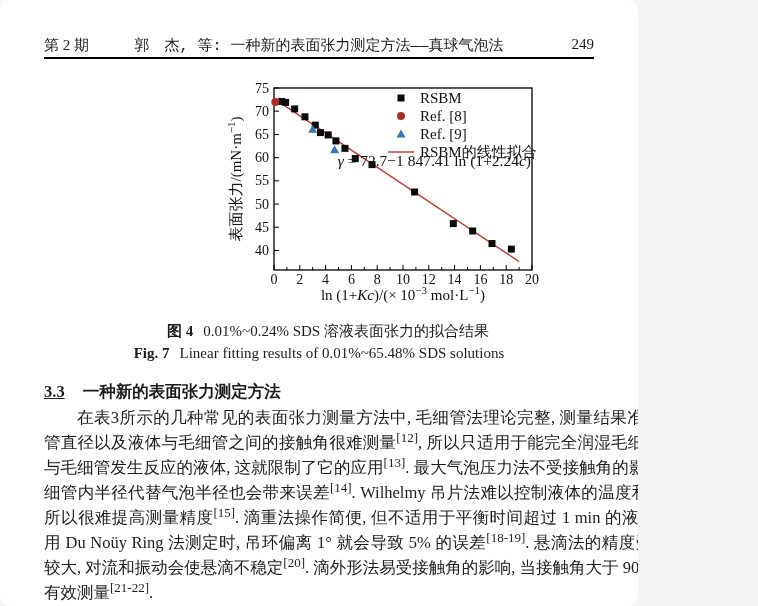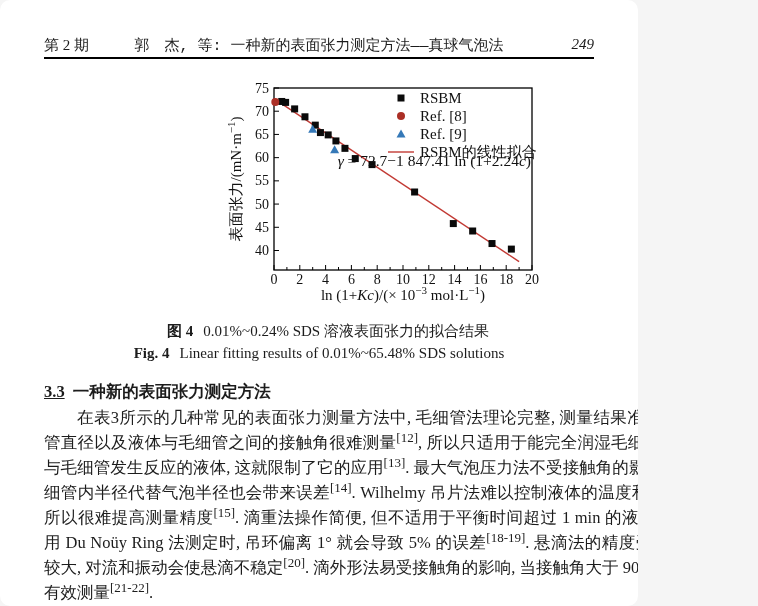--- a/index.html
+++ b/index.html
@@ -2,32 +2,32 @@
 <html><head>
 <meta charset="utf-8">
 <style>
   html,body{margin:0;padding:0;background:#f5f5f5;}
   .page{position:relative;width:638px;height:606px;background:#ffffff;overflow:hidden;
         font-family:"Liberation Serif","DejaVu Serif",serif;color:#1c1c1c;border-radius:10px;}
   
   .hdr{position:absolute;top:36px;left:44px;right:44px;height:20px;font-size:15px;}
   .hdr .left{position:absolute;left:0;top:0;}
   .hdr .center{position:absolute;left:0;right:0;text-align:center;top:0;font-family:Liberation Mono, monospace;}
-  .hdr .right{position:absolute;right:0;top:0;font-style:italic;}
+  .hdr .right{position:absolute;right:0;top:0;}
   .rule{position:absolute;top:57px;left:44px;right:44px;border-top:2px solid #000;height:0;}
   
   .chart-wrap{position:absolute;left:224px;top:78px;width:340px;height:240px;}
   .cap{position:absolute;left:0;right:0;text-align:center;font-size:15px;}
   .cap-zh{top:322px;padding-left:18px;}
   .cap-en{top:345px;}
   .cap b{font-weight:bold;}
   .cap .sp{display:inline-block;width:10px;}
   
   .sec{position:absolute;left:44px;top:381px;font-size:16.5px;font-weight:bold;}
-  .sec .num{margin-right:8px;text-decoration:underline;}
+  .sec .num{margin-right:18px;text-decoration:underline;}
   
   .body-par{position:absolute;left:44px;top:405px;width:676px;font-size:16.5px;
             line-height:25px;text-align:justify;text-indent:2em;margin:0;}
   .body-par sup{font-size:13px;line-height:0;}
   
   .tick{font-family:"Liberation Serif","DejaVu Serif",serif;font-size:14px;fill:#111;}
   .axlabel{font-family:"Liberation Serif","DejaVu Serif",serif;font-size:15px;fill:#111;}
   .legend-t{font-family:"Liberation Serif","DejaVu Serif",serif;font-size:15px;fill:#111;}
   .annot{font-family:"Liberation Serif","DejaVu Serif",serif;font-size:15.5px;fill:#111;}
 </style>
@@ -125,21 +125,21 @@
         <line x1="164" y1="74" x2="190" y2="74" stroke="#c23a34" stroke-width="1.4"></line>
         <text x="196" y="79" class="legend-t">RSBM的线性拟合</text>
         <text x="307" y="88" text-anchor="end" class="annot"><tspan font-style="italic">γ</tspan><tspan> = 72.7−1 847.41 ln (1+2.24</tspan><tspan font-style="italic">c</tspan><tspan>)</tspan></text>
       </svg>
   </div>
 
   <div class="cap cap-zh">
     <b>图 4</b><span class="sp"></span><span>0.01%~0.24% SDS 溶液表面张力的拟合结果</span>
   </div>
   <div class="cap cap-en">
-    <b>Fig. 4</b><span class="sp"></span><span>Linear fitting results of 0.01%~65.48% SDS solutions</span>
+    <b>Fig. 7</b><span class="sp"></span><span>Linear fitting results of 0.01%~65.48% SDS solutions</span>
   </div>
 
   <div class="sec">
     <span class="num">3.3</span><span>一种新的表面张力测定方法</span>
   </div>
 
   <p class="body-par" id="body-paragraph">在表3所示的几种常见的表面张力测量方法中, 毛细管法理论完整, 测量结果准确, 但毛细管直径以及液体与毛细管之间的接触角很难测量<sup>[12]</sup>, 所以只适用于能完全润湿毛细管, 且不会与毛细管发生反应的液体, 这就限制了它的应用<sup>[13]</sup>. 最大气泡压力法不受接触角的影响, 但用毛细管内半径代替气泡半径也会带来误差<sup>[14]</sup>. Wilhelmy 吊片法难以控制液体的温度和抑制蒸发, 所以很难提高测量精度<sup>[15]</sup>. 滴重法操作简便, 但不适用于平衡时间超过 1 min 的液体<sup>[16-17]</sup>. 在用 Du Noüy Ring 法测定时, 吊环偏离 1° 就会导致 5% 的误差<sup>[18-19]</sup>. 悬滴法的精度受温度影响较大, 对流和振动会使悬滴不稳定<sup>[20]</sup>. 滴外形法易受接触角的影响, 当接触角大于 90 ° 时便不能有效测量<sup>[21-22]</sup>.</p>
 
 </div>
 

